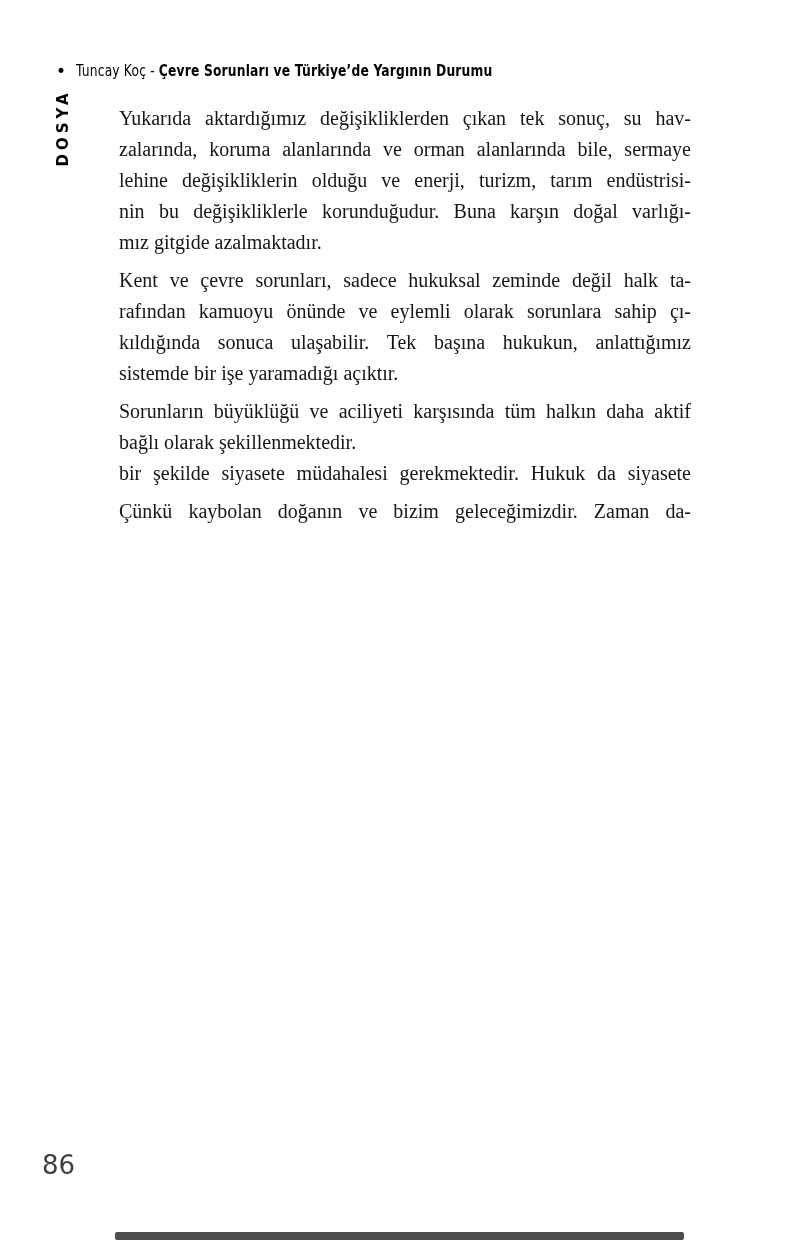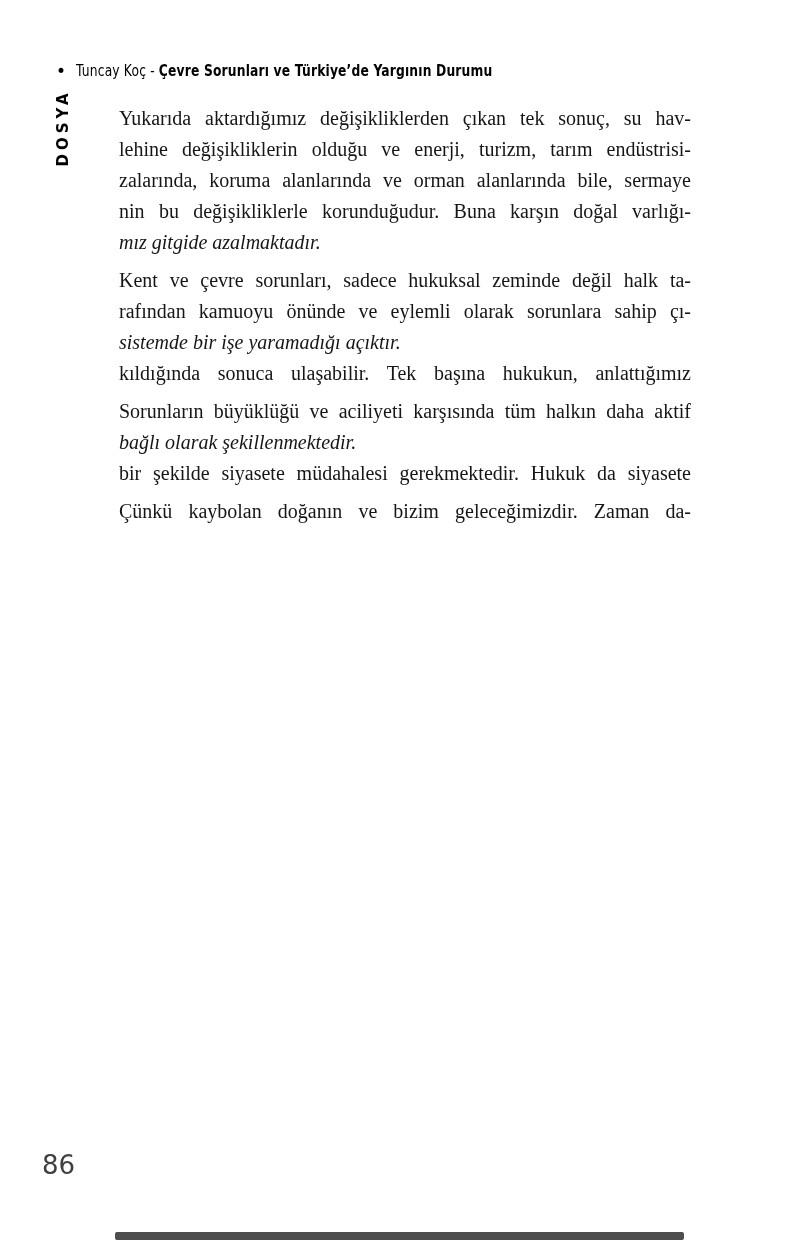--- a/index.html
+++ b/index.html
@@ -74,21 +74,21 @@
     width: 588px;
   }
   .para { margin: 0 0 7px 16px; }
   .line {
     font-size: 20px;
     line-height: 31px;
     text-align: justify;
     text-align-last: justify;
     color: #161616;
   }
-  .line.last { text-align-last: left; font-style: italic; }
+  .line.last { text-align-last: left; }
 
   
   .page-number {
     position: absolute;
     left: 42px;
     top: 1150px;
     font-family: "DejaVu Sans", "Liberation Sans", sans-serif;
     font-weight: 500;
     font-size: 26px;
     color: #404040;
@@ -115,30 +115,30 @@
     <span class="header-text"><span class="header-author">Tuncay Koç</span><span class="header-sep"> - </span><span class="header-title">Çevre Sorunları ve Türkiye’de Yargının Durumu</span></span>
   </div>
 
   <div class="dosya-wrap">
     <span class="dosya">DOSYA</span>
   </div>
 
   <div class="text-column">
       <div class="para">
         <div class="line">Yukarıda aktardığımız değişikliklerden çıkan tek sonuç, su hav-</div>
+        <div class="line">zalarında, koruma alanlarında ve orman alanlarında bile, sermaye</div>
         <div class="line">lehine değişikliklerin olduğu ve enerji, turizm, tarım endüstrisi-</div>
-        <div class="line">zalarında, koruma alanlarında ve orman alanlarında bile, sermaye</div>
         <div class="line">nin bu değişikliklerle korunduğudur. Buna karşın doğal varlığı-</div>
         <div class="line last">mız gitgide azalmaktadır.</div>
       </div>
       <div class="para">
         <div class="line">Kent ve çevre sorunları, sadece hukuksal zeminde değil halk ta-</div>
         <div class="line">rafından kamuoyu önünde ve eylemli olarak sorunlara sahip çı-</div>
+        <div class="line">kıldığında sonuca ulaşabilir. Tek başına hukukun, anlattığımız</div>
         <div class="line last">sistemde bir işe yaramadığı açıktır.</div>
-        <div class="line">kıldığında sonuca ulaşabilir. Tek başına hukukun, anlattığımız</div>
       </div>
       <div class="para">
         <div class="line">Sorunların büyüklüğü ve aciliyeti karşısında tüm halkın daha aktif</div>
         <div class="line last">bağlı olarak şekillenmektedir.</div>
         <div class="line">bir şekilde siyasete müdahalesi gerekmektedir. Hukuk da siyasete</div>
       </div>
       <div class="para">
         <div class="line">Çünkü kaybolan doğanın ve bizim geleceğimizdir. Zaman da-</div>
       </div>
     </div>

